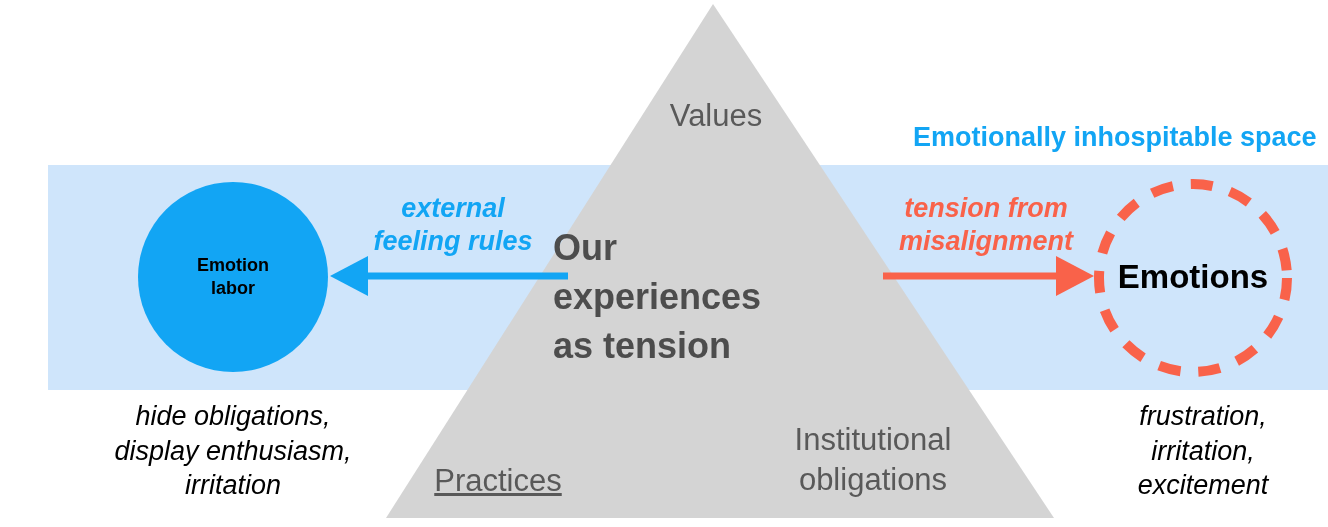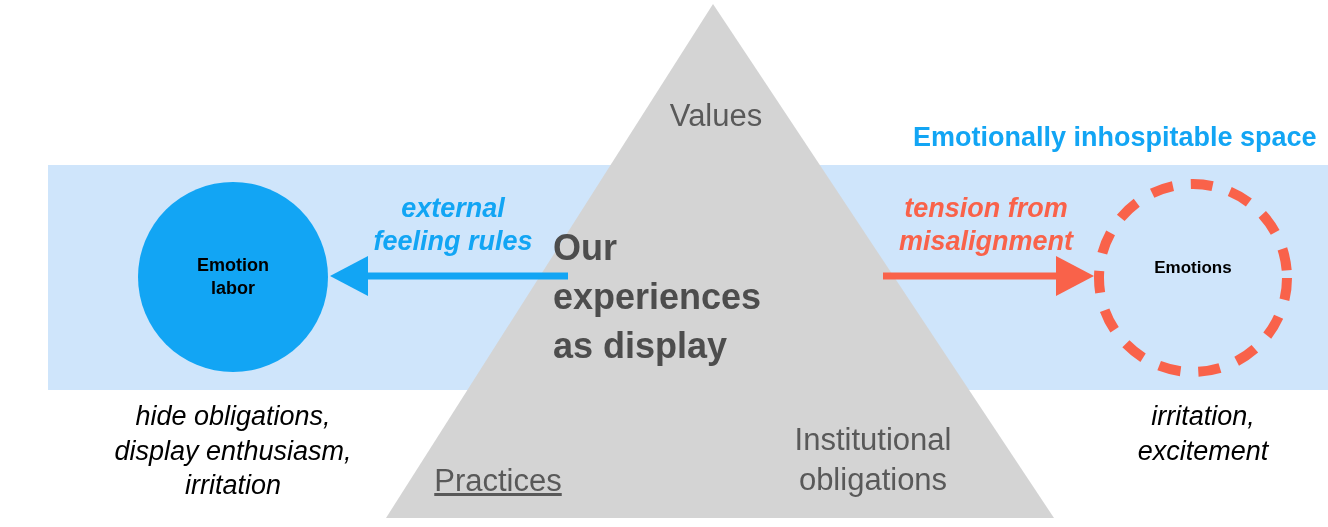--- a/index.html
+++ b/index.html
@@ -92,21 +92,21 @@
     height: 198px;
     z-index: 4;
   }
   #emotions-text {
     position: absolute;
     left: 1046px;
     top: 258px;
     width: 198px;
     text-align: center;
     color: #000000;
-    font-size: 17px;
+    font-size: 33px;
     font-weight: bold;
     z-index: 5;
   }
   
   .arrow-label {
     position: absolute;
     font-style: italic;
     font-weight: bold;
     font-size: 27px;
     line-height: 1.22;
@@ -158,21 +158,21 @@
   <div class="tri-label" id="label-practices">Practices</div>
 
   <div class="tri-label" id="label-institutional">
     <div>Institutional</div>
     <div>obligations</div>
   </div>
 
   <div id="label-center">
     <div>Our</div>
     <div>experiences</div>
-    <div>as display</div>
+    <div>as tension</div>
   </div>
 
   <svg class="layer" id="arrows-svg" viewBox="0 0 1328 527" width="1328" height="527">
 
     <g>
       <line x1="520" y1="276" x2="306" y2="276" stroke="#12A5F4" stroke-width="7"></line>
       <polygon points="282,276 320,256 320,296" fill="#12A5F4"></polygon>
     </g>
 
     <g>
@@ -207,17 +207,18 @@
 
   <div id="label-inhospitable">Emotionally inhospitable space</div>
 
   <div class="bottom-list" id="list-left">
     <div>hide obligations,</div>
     <div>display enthusiasm,</div>
     <div>irritation</div>
   </div>
 
   <div class="bottom-list" id="list-right">
+    <div>frustration,</div>
     <div>irritation,</div>
     <div>excitement</div>
   </div>
 
 </div>
 
 </body></html>

